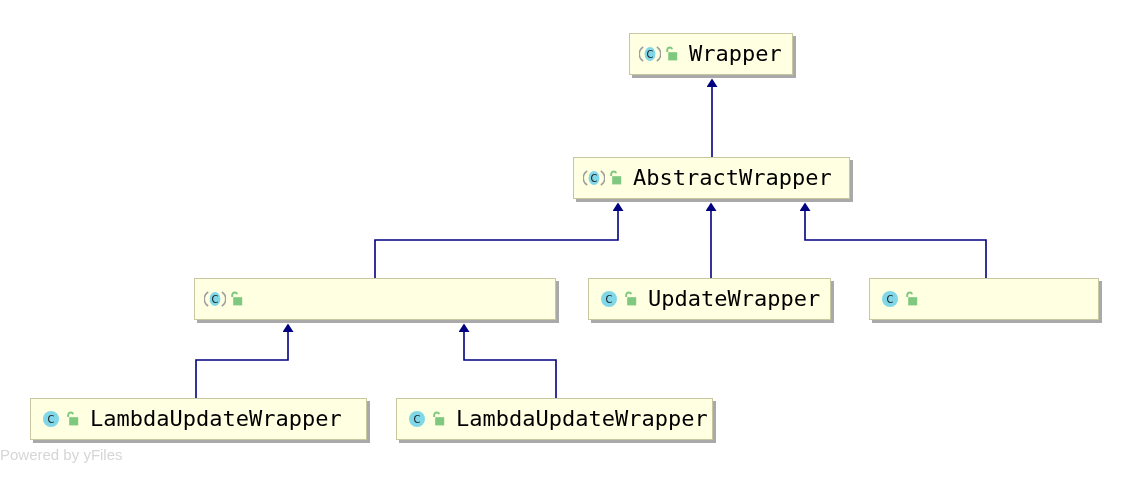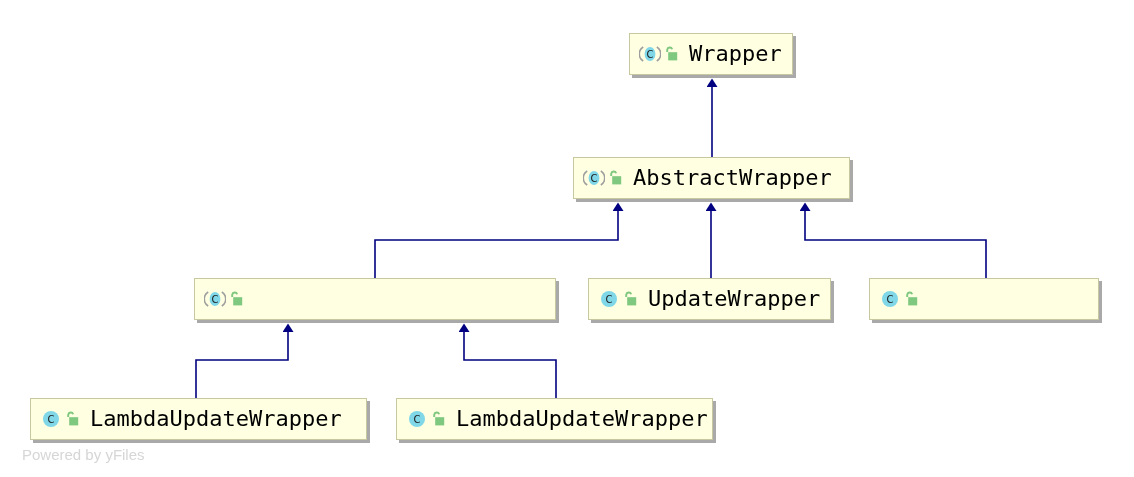--- a/index.html
+++ b/index.html
@@ -59,21 +59,21 @@
     font-family: "DejaVu Sans Mono", monospace;
     font-size: 22px;
     line-height: 22px;
     color: #000000;
     white-space: nowrap;
     letter-spacing: 0px;
   }
   
   #watermark {
     position: absolute;
-    left: 22px;
+    left: 0;
     top: 446px;
     font-family: "Liberation Sans", sans-serif;
     font-size: 15px;
     color: #d6d6d6;
     white-space: nowrap;
   }
 </style>
 </head>
 <body>
 

